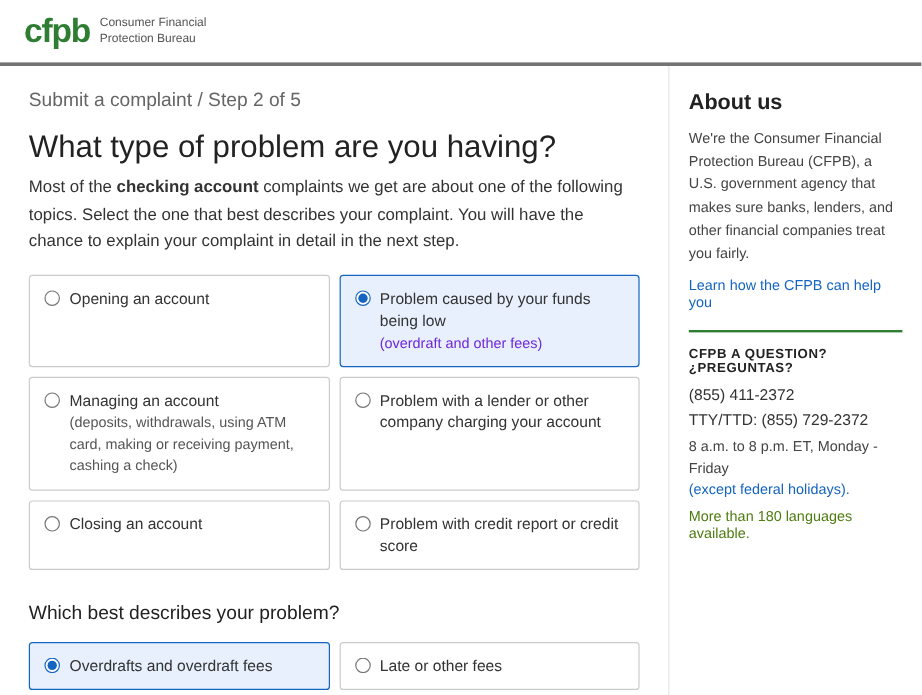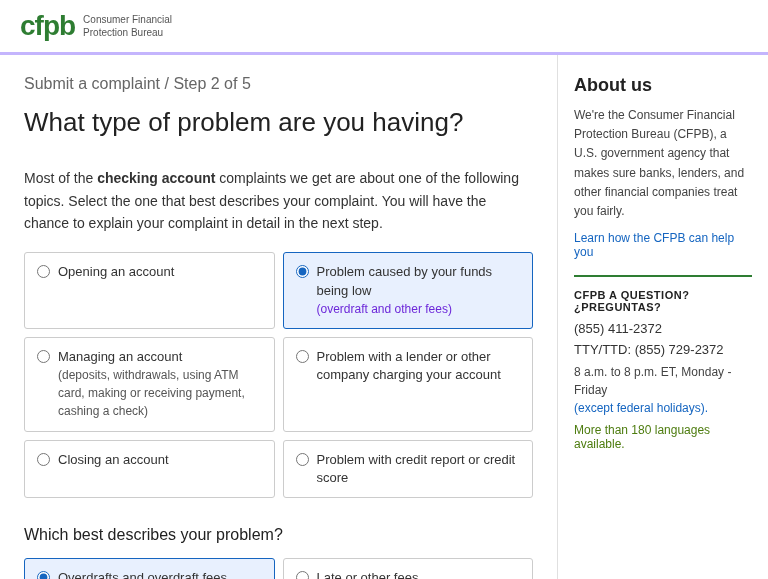--- a/index.html
+++ b/index.html
@@ -3,21 +3,21 @@
   <meta charset="utf-8">
   <style>
     * { box-sizing: border-box; margin: 0; padding: 0; }
     body { font-family: Arial, sans-serif; font-size: 14px; color: #333; background: #fff; }
 
     
     #header {
       display: flex;
       align-items: center;
       padding: 10px 20px;
-      border-bottom: 3px solid #c4b5fd;
+      border-bottom: 3px solid #737373;
     }
     #logo-container {
       display: flex;
       align-items: center;
       gap: 8px;
     }
     #logo-cfpb {
       font-size: 28px;
       font-weight: 900;
       color: #2e7d32;
@@ -50,21 +50,21 @@
       font-size: 16px;
       color: #666;
       margin-bottom: 14px;
     }
 
     
     #page-title {
       font-size: 26px;
       font-weight: normal;
       color: #222;
-      margin-bottom: 29px;
+      margin-bottom: 6px;
       line-height: 1.2;
     }
 
     
     #intro-text {
       font-size: 14px;
       line-height: 1.6;
       margin-bottom: 18px;
       color: #333;
     }

